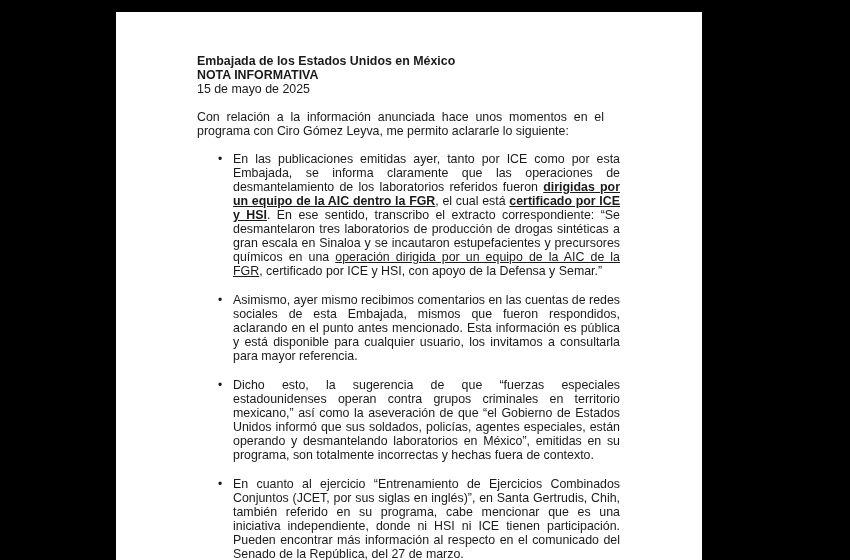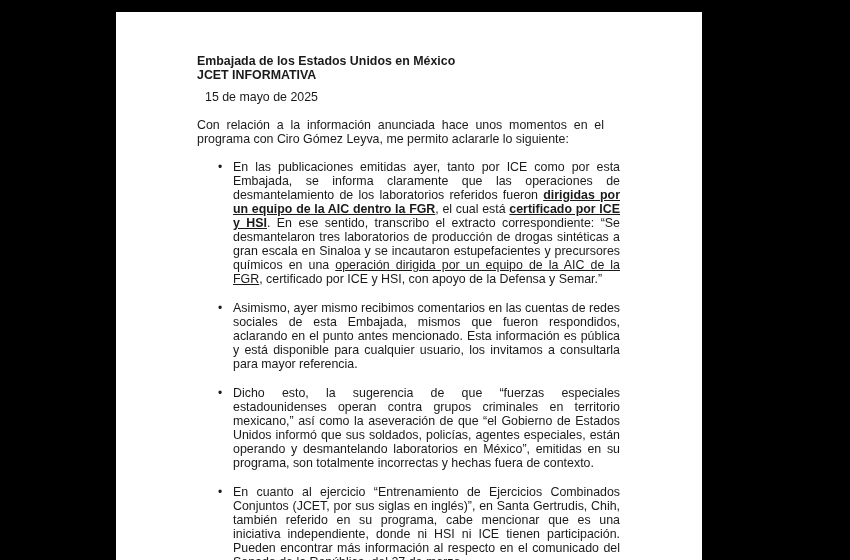--- a/index.html
+++ b/index.html
@@ -18,21 +18,21 @@
   }
   .content {
     position: absolute;
     left: 81px; top: 42px;
     width: 423px;
     color: #1a1a1a;
     font-size: 12.4px;
     line-height: 14px;
   }
   .header-line { margin: 0; font-weight: bold; }
-  .date-line { margin: 8px; }
+  .date-line { margin: 0; }
   .greeting { margin: 28px 0 0 0; }
   .intro { margin: 14px 16px 0 0; text-align: justify; }
   ul.bullets {
     list-style: none;
     margin: 14px 0 0 0;
     padding: 0;
   }
   ul.bullets li {
     position: relative;
     padding-left: 36px;
@@ -46,21 +46,21 @@
   }
   b { font-weight: bold; text-decoration: underline; }
   u { text-decoration: underline; }
 </style>
 </head>
 <body>
 
 <div class="page">
   <div class="content">
     <p class="header-line">Embajada de los Estados Unidos en México</p>
-    <p class="header-line">JCET INFORMATIVA</p>
+    <p class="header-line">NOTA INFORMATIVA</p>
     <p class="date-line">15 de mayo de 2025</p>
 
 
     <p class="intro">Con relación a la información anunciada hace unos momentos en el programa con Ciro Gómez Leyva, me permito aclararle lo siguiente:</p>
 
     <ul class="bullets">
       <li>
         <span class="bullet-dot">•</span>
         <span>En las publicaciones emitidas ayer, tanto por ICE como por esta Embajada, se informa claramente que las operaciones de desmantelamiento de los laboratorios referidos fueron </span><b>dirigidas por un equipo de la AIC dentro la FGR</b><span>, el cual está </span><b>certificado por ICE y HSI</b><span>. En ese sentido, transcribo el extracto correspondiente: “Se desmantelaron tres laboratorios de producción de drogas sintéticas a gran escala en Sinaloa y se incautaron estupefacientes y precursores químicos en una </span><u>operación dirigida por un equipo de la AIC de la FGR</u><span>, certificado por ICE y HSI, con apoyo de la Defensa y Semar.”</span>
       </li>

